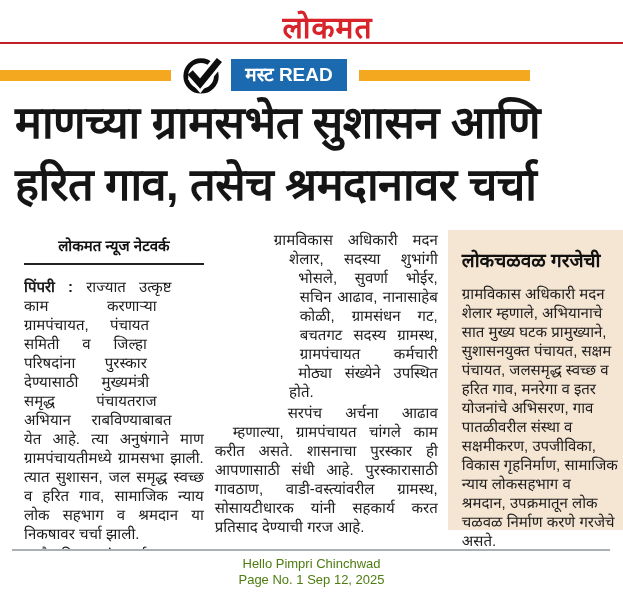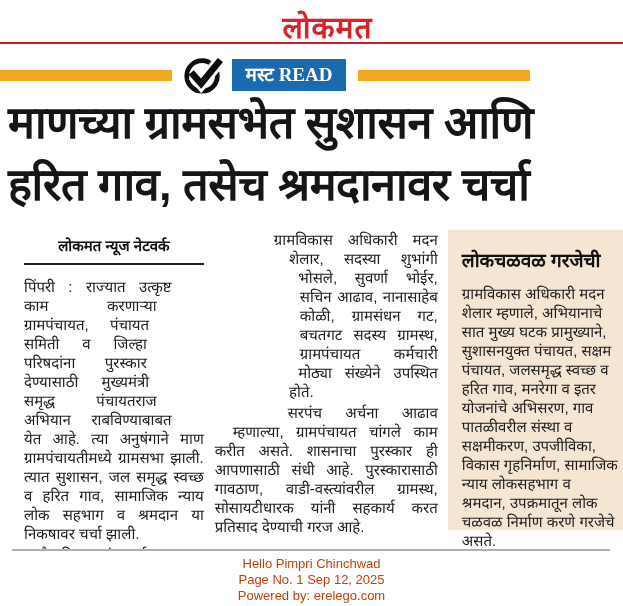--- a/index.html
+++ b/index.html
@@ -12,42 +12,42 @@
   body{font-family:"Liberation Sans",sans-serif;}
   .page{position:relative;width:623px;height:606px;background:#fff;overflow:hidden;}
 
   
   .logo{position:absolute;top:6px;left:0;width:100%;text-align:center;
         font-size:30px;font-weight:800;color:var(--logo_red);letter-spacing:1px;padding-left:32px;}
   .red-rule{position:absolute;top:42px;left:0;width:623px;height:2px;background:var(--rule_red);}
 
   
   .badge-row{position:absolute;top:54px;left:0;width:530px;height:42px;
-             display:flex;align-items:center;font-family:Liberation Serif, serif;}
+             display:flex;align-items:center;}
   .ybar{flex:1;height:11px;background:var(--bar_yellow);}
   .check{width:42px;height:42px;margin:0 8px 0 10px;flex:0 0 auto;}
   .badge{flex:0 0 auto;background:var(--badge_blue);color:#fff;font-weight:bold;
          font-size:19px;line-height:1;padding:6px 14px 7px;margin-right:12px;}
 
   
-  .headline{position:absolute;top:92px;left:8px;width:608px;
+  .headline{position:absolute;top:92px;left:15px;width:608px;
             font-size:45px;line-height:62px;font-weight:700;color:#151515;
             letter-spacing:-0.5px;}
 
   
   .content{position:absolute;top:230px;left:24px;width:608px;height:320px;
            display:flex;overflow:hidden;}
   .col{color:#1c1c1c;font-size:15px;line-height:19px;text-align:justify;}
   .col1{width:183px;}
   .col2{width:227px;margin-left:11px;}
   .byline{text-align:center;font-weight:bold;font-size:15px;padding:6px 0 8px;color:#111;}
   .byline-rule{height:2px;background:#222;margin-bottom:12px;}
   .para{margin-bottom:2px;}
   .para.indent{text-indent:16px;}
-  .dateline{font-weight:normal;}
+  .dateline{font-weight:bold;}
   .cut-r{float:right;width:57px;height:152px;margin-top:44px;
          shape-outside:circle(78px at 78px 76px);}
   .cut-l{float:left;width:85px;height:190px;margin-top:66px;
          shape-outside:ellipse(84px 98px at 6px 95px);}
 
   
   .sidebar{width:187px;margin-left:10px;background:var(--sidebar_bg);
            padding:18px 14px 14px;height:300px;}
   .sidebar h2{font-size:19px;line-height:26px;font-weight:700;color:#111;margin-bottom:10px;}
   .sidebar p{font-size:15px;line-height:19px;color:#1c1c1c;text-align:left;}
@@ -56,21 +56,21 @@
   .callout{position:absolute;left:135px;top:326px;width:152px;height:152px;
            border-radius:50%;background:var(--callout_blue);
            display:flex;align-items:center;justify-content:center;
            text-align:center;padding:14px;z-index:3;}
   .callout span{color:#fff;font-weight:bold;font-size:13.5px;line-height:18px;}
 
   
   .footer-rule{position:absolute;top:549px;left:12px;width:598px;height:2px;
                background:var(--footer_rule_gray);}
   footer{position:absolute;top:556px;left:0;width:623px;text-align:center;
-         font-size:13px;line-height:16px;color:#c2410c;}
+         font-size:13px;line-height:16px;color:#4d7c0f;}
   footer .meta span{display:inline-block;}
   footer .meta .gap{}
 </style>
 </head>
 <body>
 
 <div class="page">
 
   <div class="logo">लोकमत</div>
   <div class="red-rule"></div>
@@ -117,16 +117,15 @@
   </div>
 
 
   <div class="footer-rule"></div>
   <footer>
     <div>Hello Pimpri Chinchwad</div>
     <div class="meta">
       <span>Page No. 1</span>
       <span class="gap">Sep 12, 2025</span>
     </div>
-    <div>Powered by: erelego.com</div>
   </footer>
 
 </div>
 
 </body></html>

